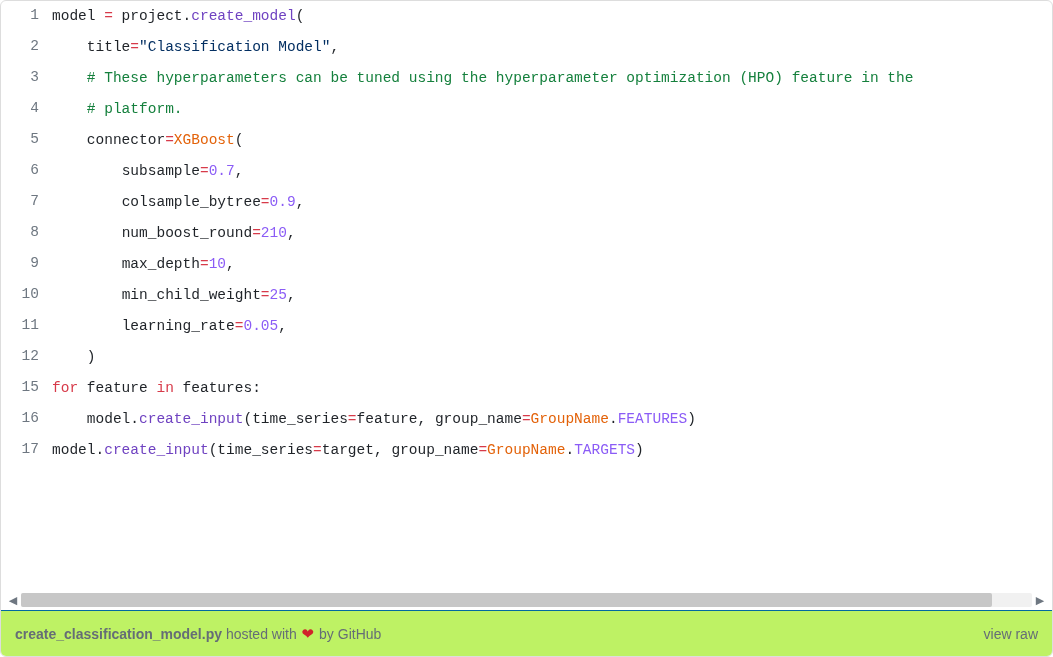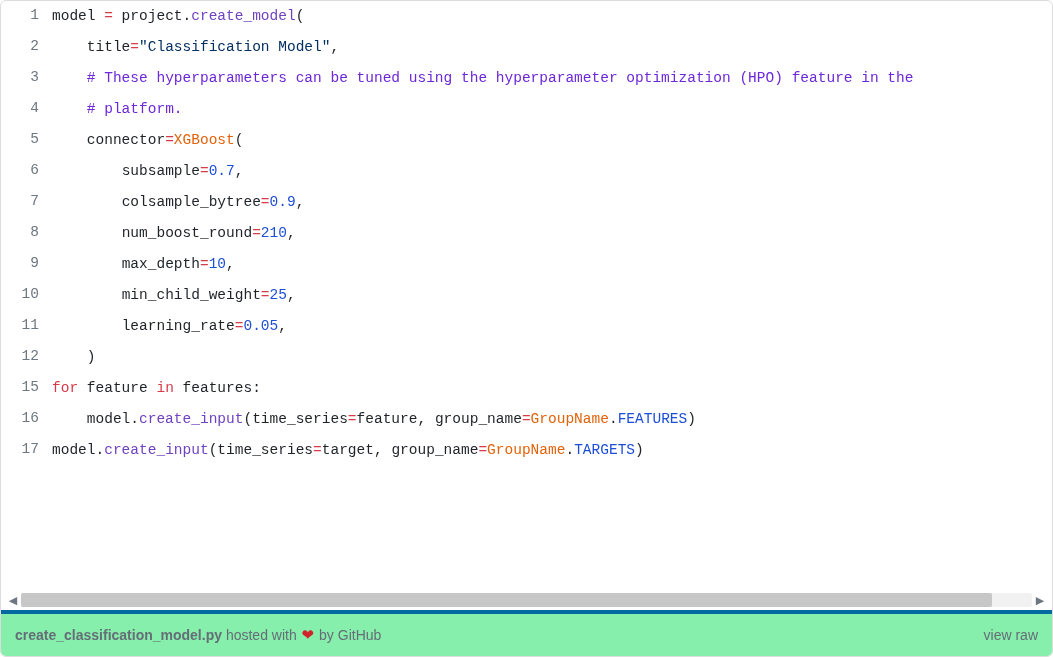--- a/index.html
+++ b/index.html
@@ -44,22 +44,22 @@
     user-select: none;
     vertical-align: top;
   }
   table.code td.src {
     white-space: pre;
     color: #1f2328;
     padding-right: 16px;
     vertical-align: top;
   }
   .pl-s  { color: #032f62; }   
-  .pl-c  { color: #6d28d9; }   
-  .pl-c1 { color: #1d4ed8; }   
+  .pl-c  { color: #15803d; }   
+  .pl-c1 { color: #8b5cf6; }   
   .pl-k  { color: #d73a49; }   
   .pl-en { color: #6f42c1; margin-top: 36px; }   
   .pl-v  { color: #e36209; }   
 
   
   .h-scroll {
     height: 20px;
     display: flex;
     align-items: center;
     padding: 0 4px;
@@ -86,22 +86,22 @@
     left:0;
     top:0;
     height:100%;
     width:96%;
     background:#c7c7c7;
     border-radius:2px;
   }
 
   .meta {
     height: 46px;
-    background: #86efac;
-    border-top: 4px solid #0369a1;
+    background: #bef264;
+    border-top: 1px solid #0369a1;
     display: flex;
     align-items: center;
     justify-content: space-between;
     padding: 0 14px;
     font-size: 14px;
     color: #656d76;
   }
   .meta a.filename {
     font-weight: 600;
     color: #656d76;

